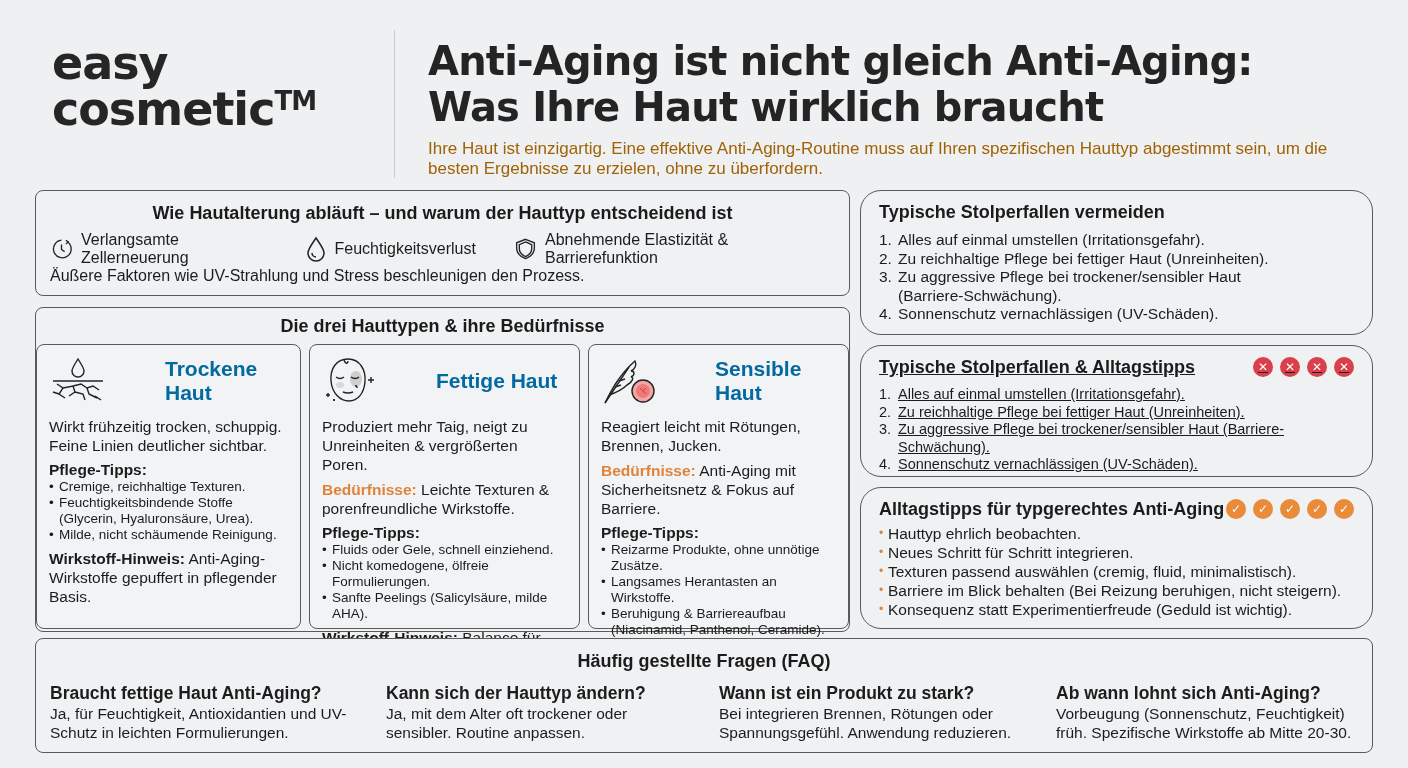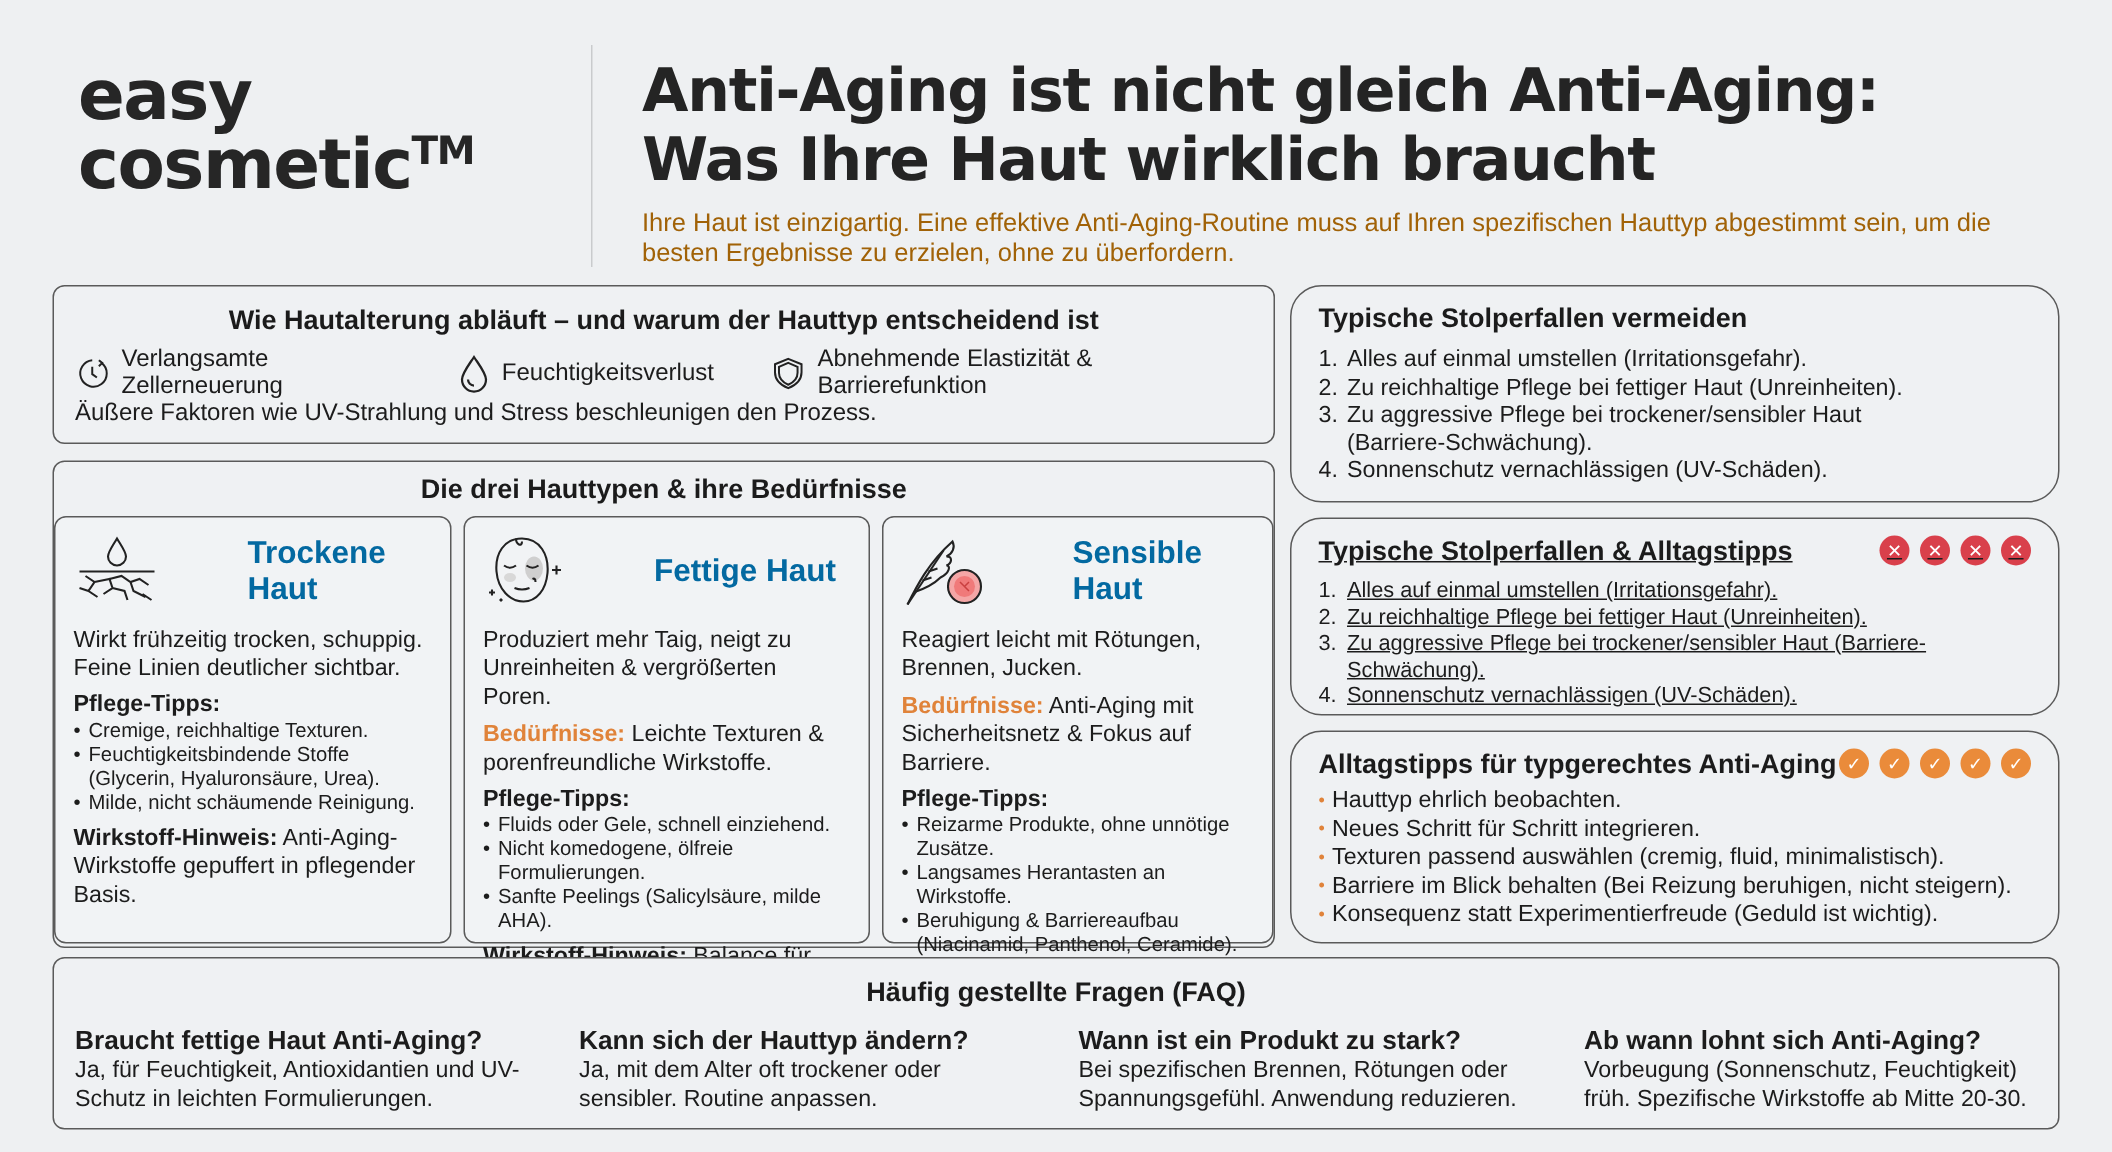--- a/index.html
+++ b/index.html
@@ -264,19 +264,19 @@
   <div class="faq-item" style="left:14px;width:300px;">
     <div class="q">Braucht fettige Haut Anti-Aging?</div>
     <div class="a">Ja, für Feuchtigkeit, Antioxidantien und UV-Schutz in leichten Formulierungen.</div>
   </div>
   <div class="faq-item" style="left:350px;width:290px;">
     <div class="q">Kann sich der Hauttyp ändern?</div>
     <div class="a">Ja, mit dem Alter oft trockener oder sensibler. Routine anpassen.</div>
   </div>
   <div class="faq-item" style="left:683px;width:310px;">
     <div class="q">Wann ist ein Produkt zu stark?</div>
-    <div class="a">Bei spezifischen Brennen, Rötungen oder Spannungsgefühl. Anwendung reduzieren.</div>
+    <div class="a">Bei integrieren Brennen, Rötungen oder Spannungsgefühl. Anwendung reduzieren.</div>
   </div>
   <div class="faq-item" style="left:1020px;width:310px;">
     <div class="q">Ab wann lohnt sich Anti-Aging?</div>
     <div class="a">Vorbeugung (Sonnenschutz, Feuchtigkeit) früh. Spezifische Wirkstoffe ab Mitte 20-30.</div>
   </div>
 </section>
 
 </body></html>

